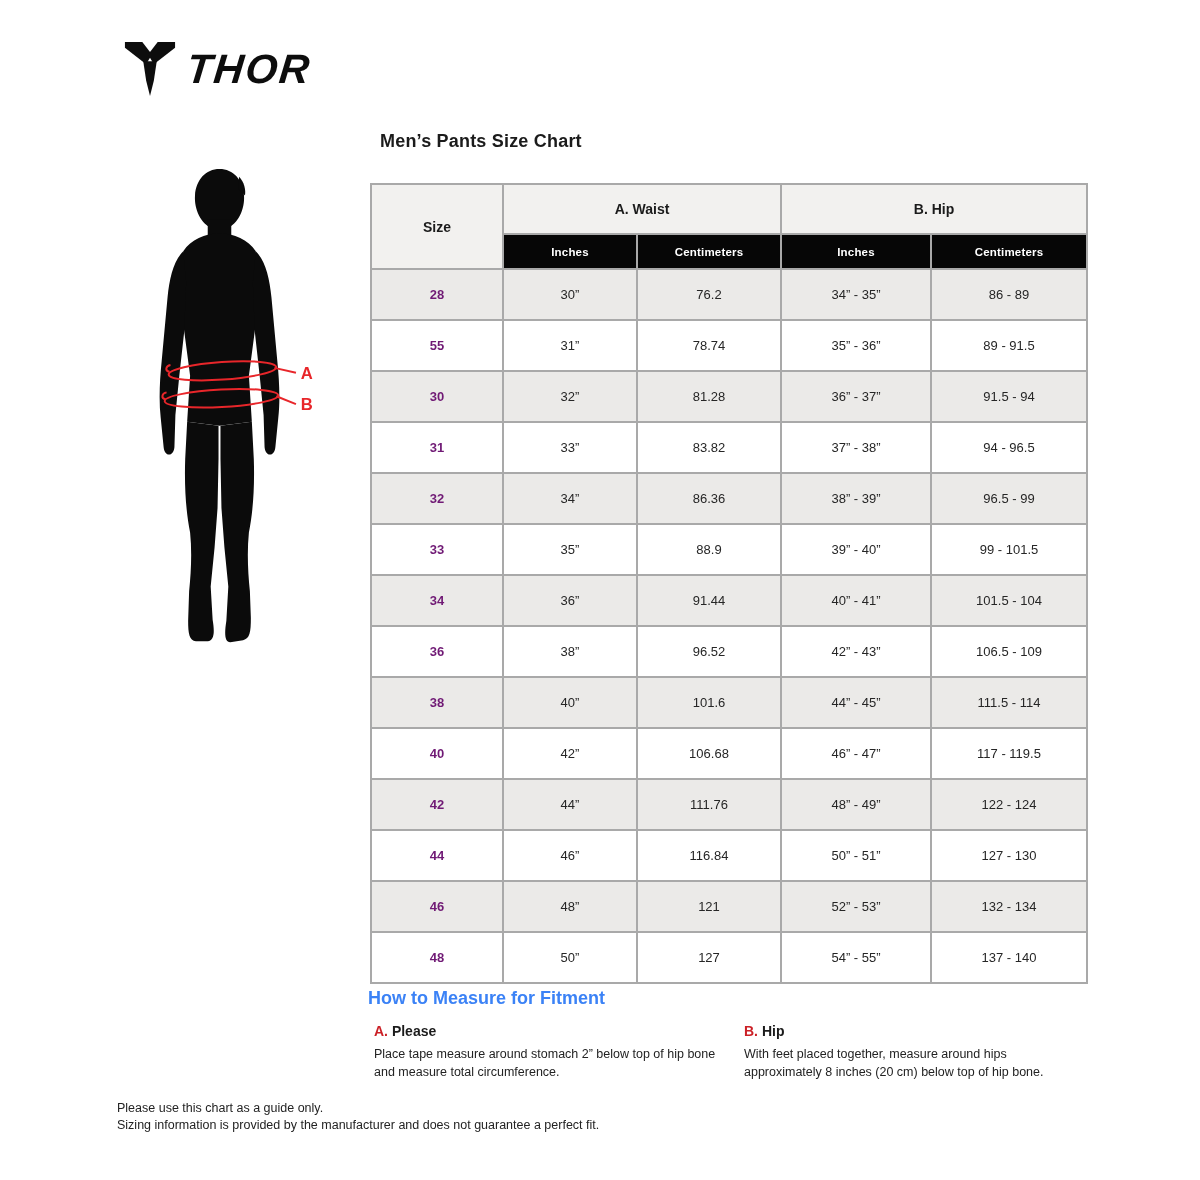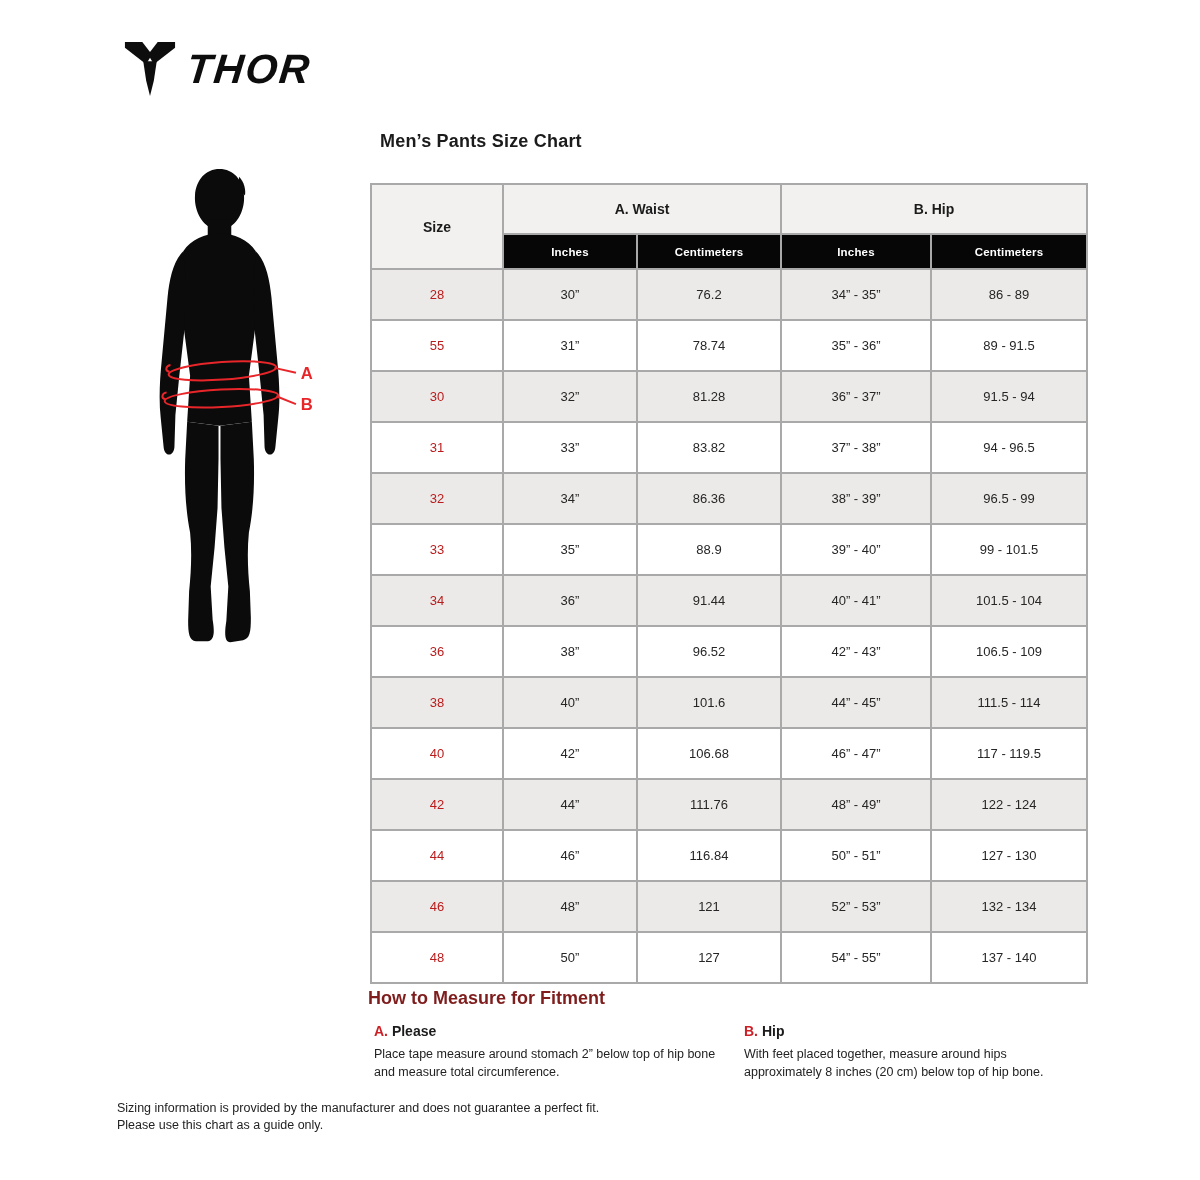--- a/index.html
+++ b/index.html
@@ -32,27 +32,27 @@
     border:2px solid #a9a9a9; text-align:center; vertical-align:middle;
   }
   thead tr.main-head th {
     height:50px; background:#f2f1ef; font-size:14px; font-weight:700; color:#1b1b1b;
   }
   thead tr.sub-head th {
     height:35px; background:#060606; color:#ffffff;
     font-size:11.5px; font-weight:700; letter-spacing:.2px;
   }
   tbody td { height:51px; font-size:13px; color:#262626; }
-  tbody td.size-col { font-weight:400; color:#b91c1c; }
+  tbody td.size-col { font-weight:700; color:#701a75; }
   tbody tr:nth-child(odd)  { background:#ebeae8; }
   tbody tr:nth-child(even) { background:#ffffff; }
   
   .measure-heading {
     position:absolute; left:368px; top:988px;
-    font-size:18px; font-weight:700; color:#7f1d1d;
+    font-size:18px; font-weight:700; color:#3b82f6;
   }
   .measure-col { position:absolute; top:1023px; }
   .measure-col.a { left:374px; width:352px; }
   .measure-col.b { left:744px; width:336px; }
   .measure-title { font-size:14px; font-weight:700; color:#1b1b1b; margin-bottom:6px; }
   .measure-title .red { color:#cb2026; }
   .measure-text { font-size:12.5px; line-height:1.45; color:#232323; }
   
   .footer {
     position:absolute; left:117px; top:1100px;
@@ -240,15 +240,15 @@
 
 <div class="measure-col b">
   <div class="measure-title">
     <span class="red">B.</span>
     <span>Hip</span>
   </div>
   <div class="measure-text">With feet placed together, measure around hips approximately 8 inches (20 cm) below top of hip bone.</div>
 </div>
 
 <div class="footer">
+  <div>Please use this chart as a guide only.</div>
   <div>Sizing information is provided by the manufacturer and does not guarantee a perfect fit.</div>
-  <div>Please use this chart as a guide only.</div>
 </div>
 
 </body></html>

